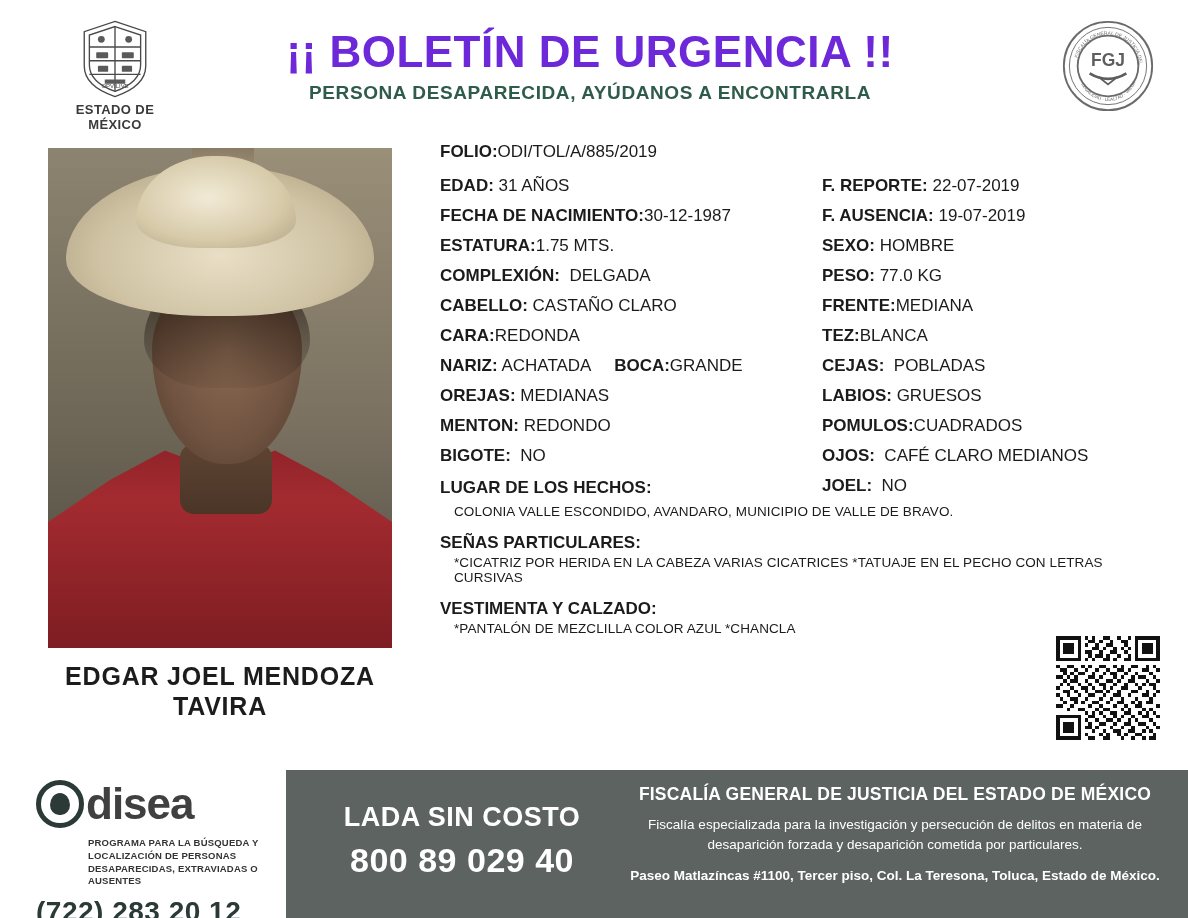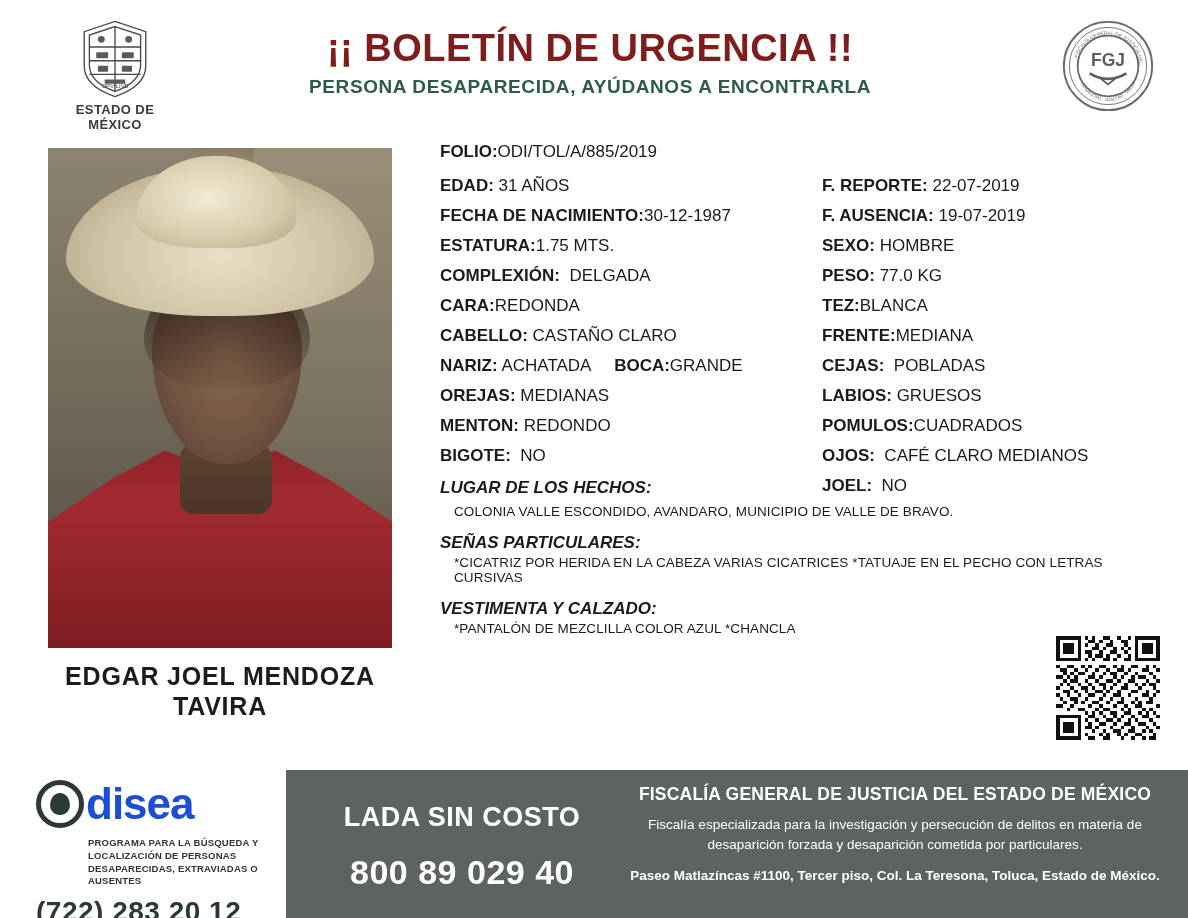--- a/index.html
+++ b/index.html
@@ -31,21 +31,21 @@
   }
   .edomex-caption {
     font-size: 13px; font-weight: bold; letter-spacing: .4px;
     color: #3a3a3a; margin-top: 2px;
   }
   .title-block {
     position: absolute; left: 210px; top: 28px; width: 760px;
     text-align: center;
   }
   .title-main {
-    font-size: 38px; font-weight: bold; color: #7f1d1d;
+    font-size: 44px; font-weight: bold; color: #6d28d9;
     letter-spacing: .5px; line-height: 1.1;
   }
   .title-sub {
     font-size: 19px; font-weight: bold; color: #2f5b4a;
     letter-spacing: .6px; margin-top: 6px;
   }
   .fgj-logo {
     position: absolute; right: 34px; top: 20px;
     width: 92px; height: 92px;
   }
@@ -110,37 +110,37 @@
   
   .data {
     position: absolute; left: 440px; top: 142px; width: 720px;
     font-size: 17px;
   }
   .lbl { font-weight: bold; }
   .val { font-weight: normal; }
   .col-left  { position: absolute; left: 0; }
   .col-right { position: absolute; left: 382px; }
   .line { position: relative; height: 30px; }
-  .block-head { font-weight: bold; font-size: 17px; margin-top: 2px; font-style: italic; }
+  .block-head { font-weight: bold; font-size: 17px; margin-top: 2px; }
   .block-sub { font-size: 13.5px; padding-left: 14px; margin-top: 2px; letter-spacing: .1px;}
 
   
   .qr {
     position: absolute; right: 28px; top: 636px;
     width: 104px; height: 104px;
     background: #fff;
   }
 
   
   .footer { position: absolute; left: 0; bottom: 0; width: 1188px; height: 148px; }
   .odisea {
     position: absolute; left: 36px; top: 10px; width: 250px;
   }
   .odisea-word {
-    font-size: 44px; font-weight: bold; color: #1d4ed8; letter-spacing: -1px;
+    font-size: 44px; font-weight: bold; color: #404040; letter-spacing: -1px;
     line-height: 1; display: flex; align-items: center;
   }
   .odisea-o {
     width: 48px; height: 48px; border: 5px solid #2b3a37; border-radius: 50%;
     margin-right: 2px; position: relative; display:inline-block;
   }
   .odisea-o::after{
     content:""; position:absolute; left:9px; top:8px; width:20px; height:22px;
     background:#2b3a37; border-radius: 50% 50% 45% 45% / 55% 55% 45% 45%;
   }
@@ -152,21 +152,21 @@
     font-size: 28px; font-weight: bold; color: #2b3a37; margin-top: 8px; letter-spacing: .5px;
   }
   .grayband {
     position: absolute; left: 286px; top: 0; width: 902px; height: 148px;
     background: #5c6360; color: #ffffff;
   }
   .lada {
     position: absolute; left: 26px; top: 32px; width: 300px; text-align: center;
   }
   .lada-label { font-size: 27px; font-weight: bold; letter-spacing: .5px; }
-  .lada-number { font-size: 34px; font-weight: bold; margin-top: 20px; letter-spacing: .5px; }
+  .lada-number { font-size: 34px; font-weight: bold; margin-top: 8px; letter-spacing: .5px; }
   .fgjtext { position: absolute; left: 330px; top: 14px; width: 558px; text-align: center; }
   .fgj-title { font-size: 17.5px; font-weight: bold; letter-spacing: .2px; }
   .fgj-desc { font-size: 13.5px; line-height: 1.45; margin-top: 10px; }
   .fgj-addr { font-size: 13.5px; font-weight: bold; line-height: 1.45; margin-top: 12px; }
 </style>
 </head>
 <body>
 
 <div class="page">
 
@@ -278,34 +278,34 @@
         &nbsp;<span class="val">DELGADA</span>
       </span>
       <span class="col-right">
         <span class="lbl">PESO:</span>
         <span class="val">77.0 KG</span>
       </span>
     </div>
 
     <div class="line">
       <span class="col-left">
-        <span class="lbl">CARA:</span><span class="val">REDONDA</span>
-      </span>
-      <span class="col-right">
-        <span class="lbl">TEZ:</span><span class="val">BLANCA</span>
-      </span>
-    </div>
-
-    <div class="line">
-      <span class="col-left">
         <span class="lbl">CABELLO:</span>
         <span class="val">CASTAÑO CLARO</span>
       </span>
       <span class="col-right">
         <span class="lbl">FRENTE:</span><span class="val">MEDIANA</span>
+      </span>
+    </div>
+
+    <div class="line">
+      <span class="col-left">
+        <span class="lbl">CARA:</span><span class="val">REDONDA</span>
+      </span>
+      <span class="col-right">
+        <span class="lbl">TEZ:</span><span class="val">BLANCA</span>
       </span>
     </div>
 
     <div class="line">
       <span class="col-left">
         <span class="lbl">NARIZ:</span>
         <span class="val">ACHATADA</span>
         &nbsp;&nbsp;&nbsp;
         <span class="lbl">BOCA:</span><span class="val">GRANDE</span>
       </span>

